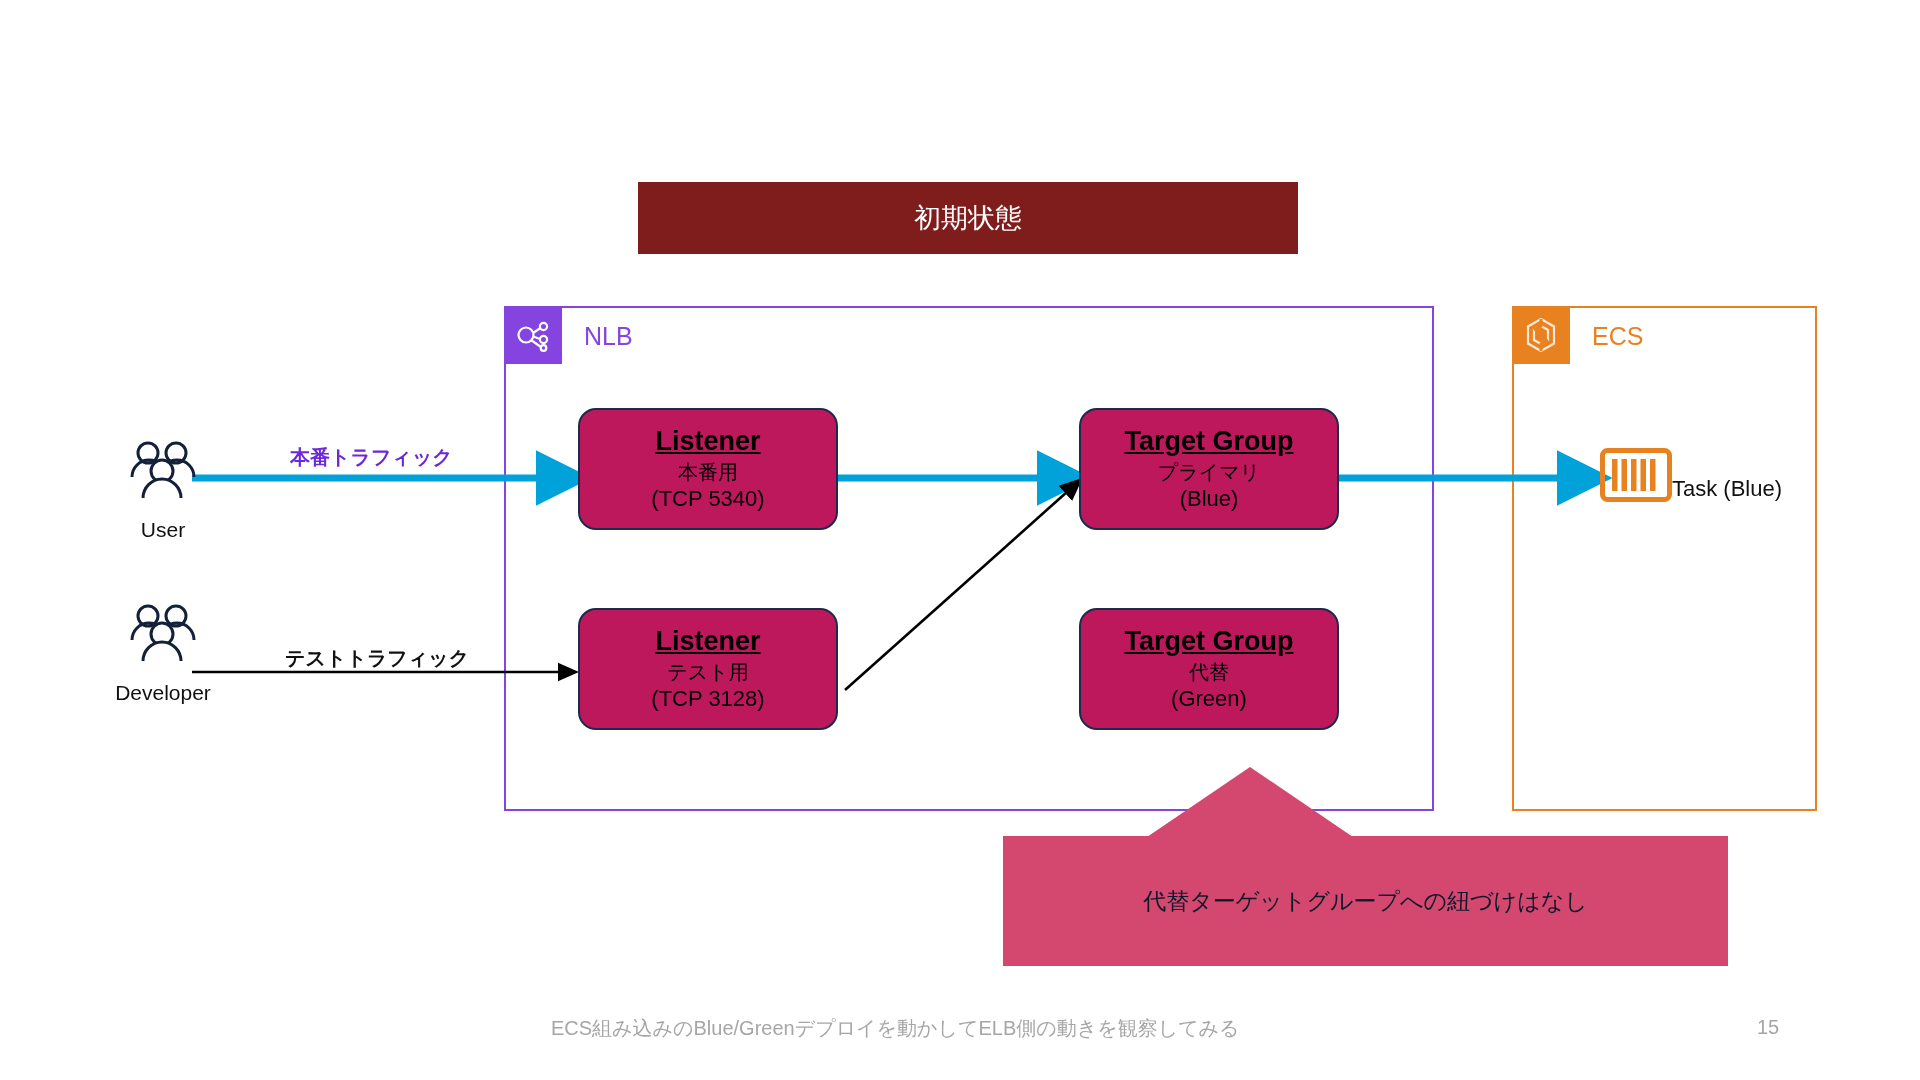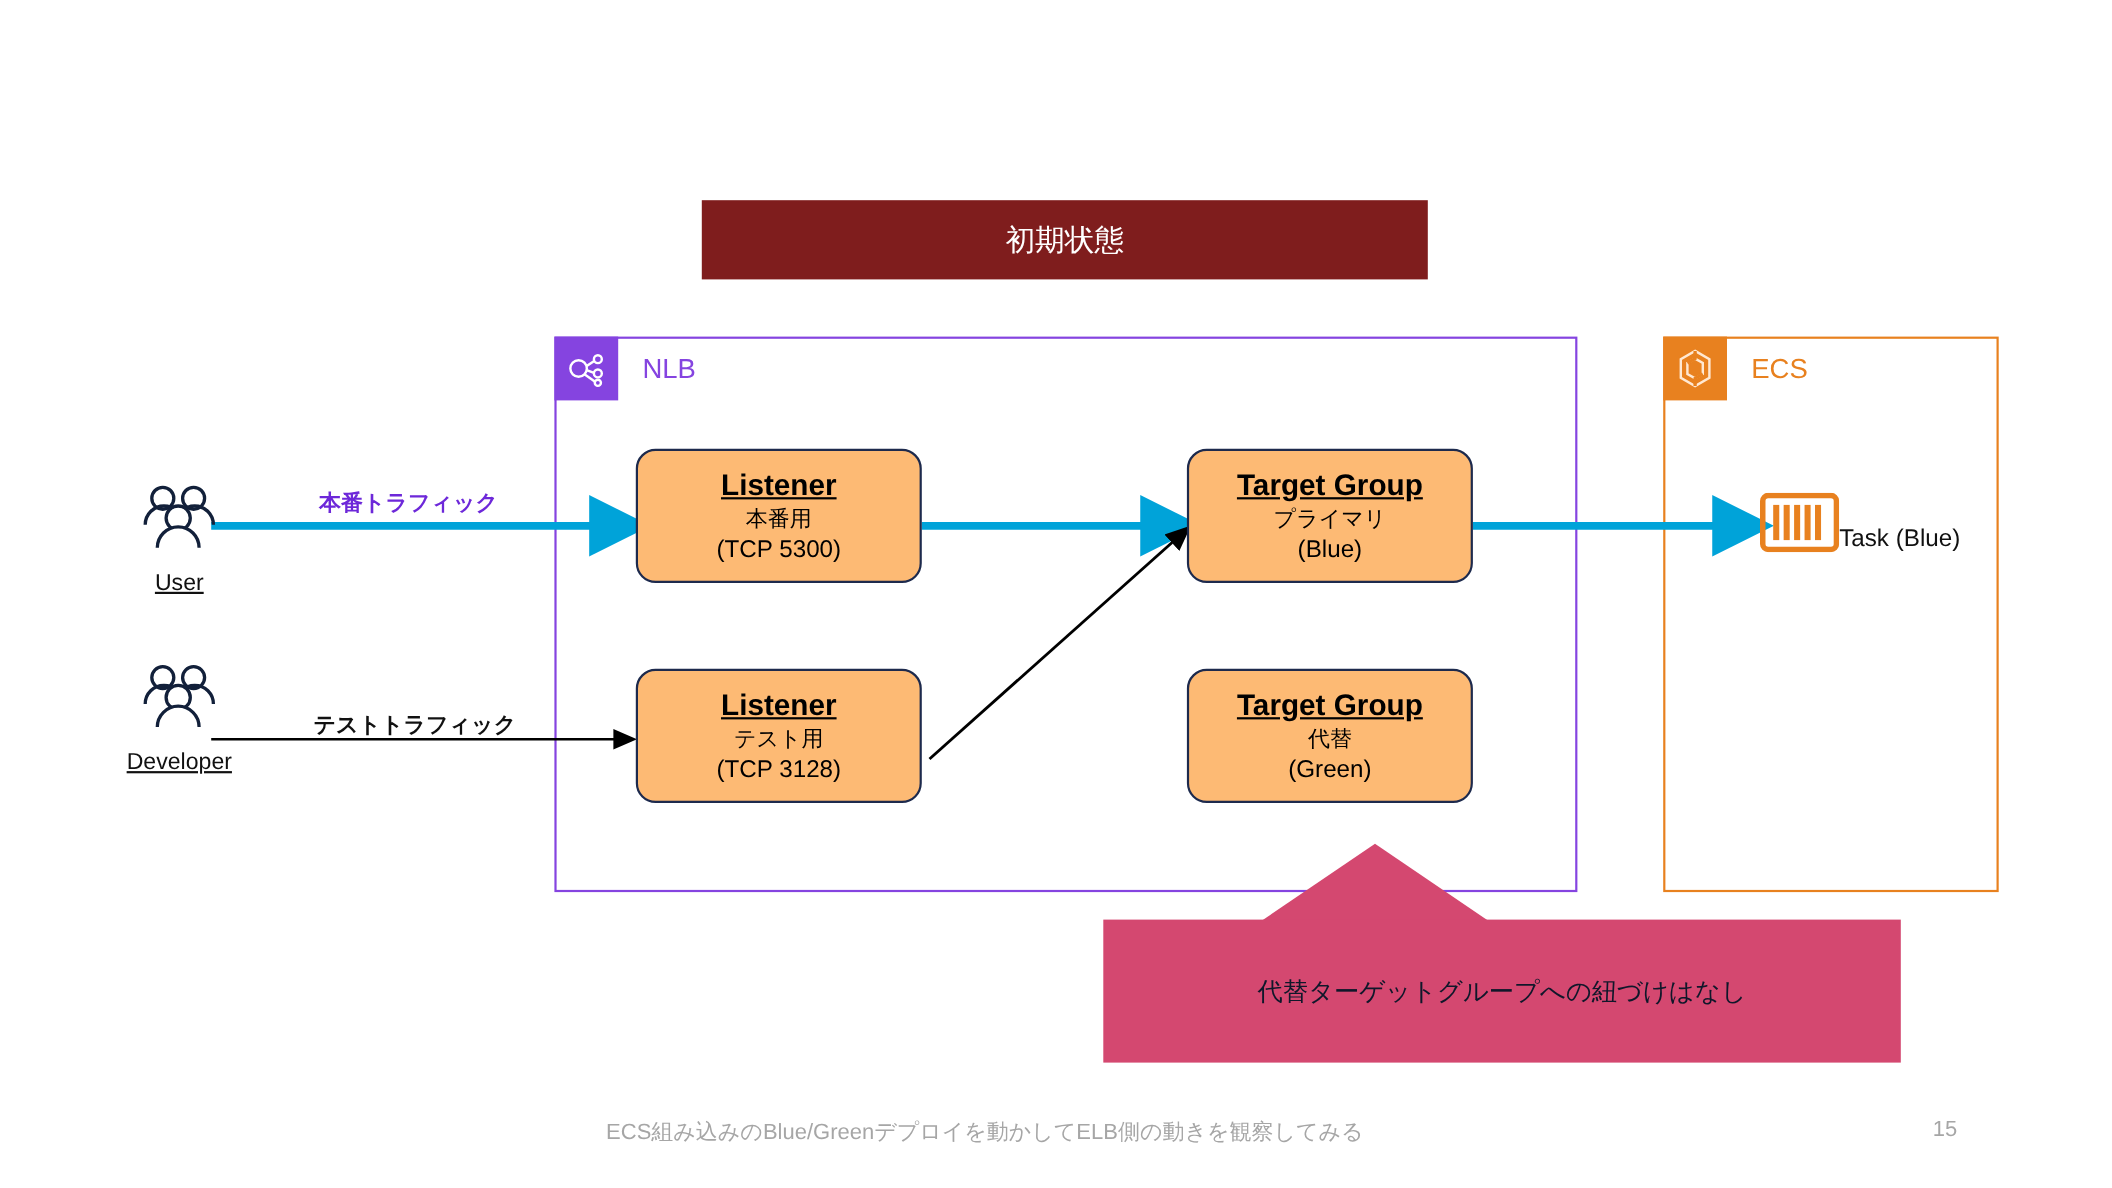--- a/index.html
+++ b/index.html
@@ -68,21 +68,21 @@
     display: flex; align-items: center; justify-content: center;
   }
   #ecs-label {
     position: absolute; left: 1592px; top: 322px;
     font-size: 25px; color: #e8811f;
   }
 
   
   .node-box {
     position: absolute;
-    background: #fdba74;
+    background: #be185d;
     border: 2.5px solid #1d2a4d;
     border-radius: 18px;
     display: flex; flex-direction: column;
     align-items: center; justify-content: center;
     text-align: center;
   }
   .node-title {
     font-size: 27px; font-weight: bold; color: #000000;
     text-decoration: underline; line-height: 1.2;
     margin-bottom: 2px;
@@ -93,21 +93,21 @@
   #listener-prod { left: 578px; top: 408px; width: 260px; height: 122px; }
   #listener-test { left: 578px; top: 608px; width: 260px; height: 122px; }
   #tg-primary    { left: 1079px; top: 408px; width: 260px; height: 122px; }
   #tg-alternate  { left: 1079px; top: 608px; width: 260px; height: 122px; }
 
   
   .actor {
     position: absolute;
     display: flex; flex-direction: column; align-items: center;
   }
-  .actor-label { font-size: 21px; color: #111111; margin-top: 16px; text-decoration: underline; }
+  .actor-label { font-size: 21px; color: #111111; margin-top: 16px; }
   #actor-user { left: 98px; top: 440px; width: 130px; }
   #actor-dev  { left: 78px; top: 603px; width: 170px; }
 
   
   .edge-label {
     position: absolute; font-size: 20px; font-weight: bold;
     white-space: nowrap;
   }
   #label-prod-traffic { left: 290px; top: 444px; color: #6d28d9; }
   #label-test-traffic { left: 285px; top: 645px; color: #111111; }
@@ -231,21 +231,21 @@
       <path d="M34 37 A17 17 0 0 1 68 37" fill="none" stroke="#12203a" stroke-width="3"></path>
       <circle cx="36" cy="31" r="11" fill="#ffffff" stroke="#12203a" stroke-width="3"></circle>
       <path d="M17 58 A19 19 0 0 1 55 58" fill="#ffffff" stroke="#12203a" stroke-width="3"></path>
     </svg>
     <div class="actor-label">Developer</div>
   </div>
 
   <div id="listener-prod" class="node-box">
     <div class="node-title">Listener</div>
     <div class="node-sub">本番用</div>
-    <div class="node-port">(TCP 5300)</div>
+    <div class="node-port">(TCP 5340)</div>
   </div>
 
   <div id="listener-test" class="node-box">
     <div class="node-title">Listener</div>
     <div class="node-sub">テスト用</div>
     <div class="node-port">(TCP 3128)</div>
   </div>
 
   <div id="tg-primary" class="node-box">
     <div class="node-title">Target Group</div>

